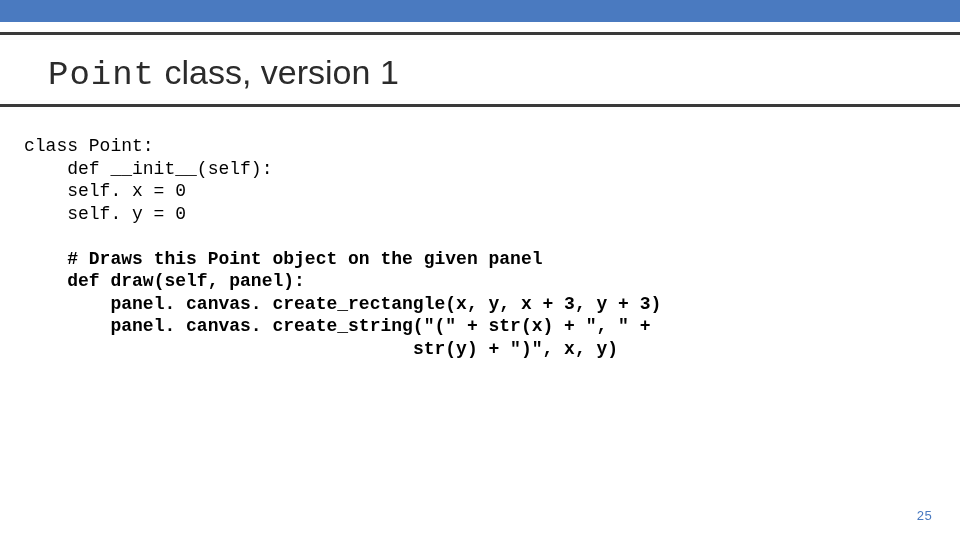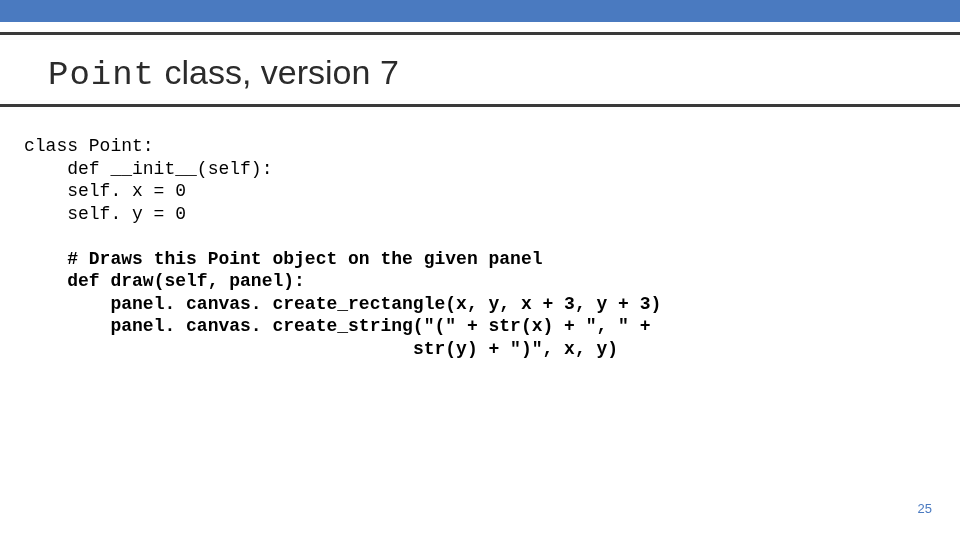--- a/index.html
+++ b/index.html
@@ -44,35 +44,35 @@
     padding: 28px 40px 0 24px;
     font-family: "Courier New", Courier, monospace;
     font-size: 18px;
     line-height: 1.25;
     color: #000;
     white-space: pre;
   }
   .code-block .bold { font-weight: bold; }
   .page-num {
     position: absolute;
-    bottom: 24px;
+    bottom: 16px;
     right: 28px;
     font-size: 13px;
     color: #4a7ac0;
-    font-family: Liberation Sans, sans-serif;
+    font-family: Liberation Mono, monospace;
   }
 </style>
 </head>
 <body>
 
 <div class="blue-bar"></div>
 <div class="separator-line"></div>
 
 <div class="heading">
-  <span class="mono">Point</span><span> class, version 7</span>
+  <span class="mono">Point</span><span> class, version 1</span>
 </div>
 <div class="underline"></div>
 
 <div class="code-block"><span>class Point:</span>
 <span>    def __init__(self):</span>
 <span>    self. x = 0</span>
 <span>    self. y = 0</span>
 <span></span>
 <span>    </span><span class="bold"># Draws this Point object on the given panel</span>
 <span>    </span><span class="bold">def draw(self, panel):</span>

